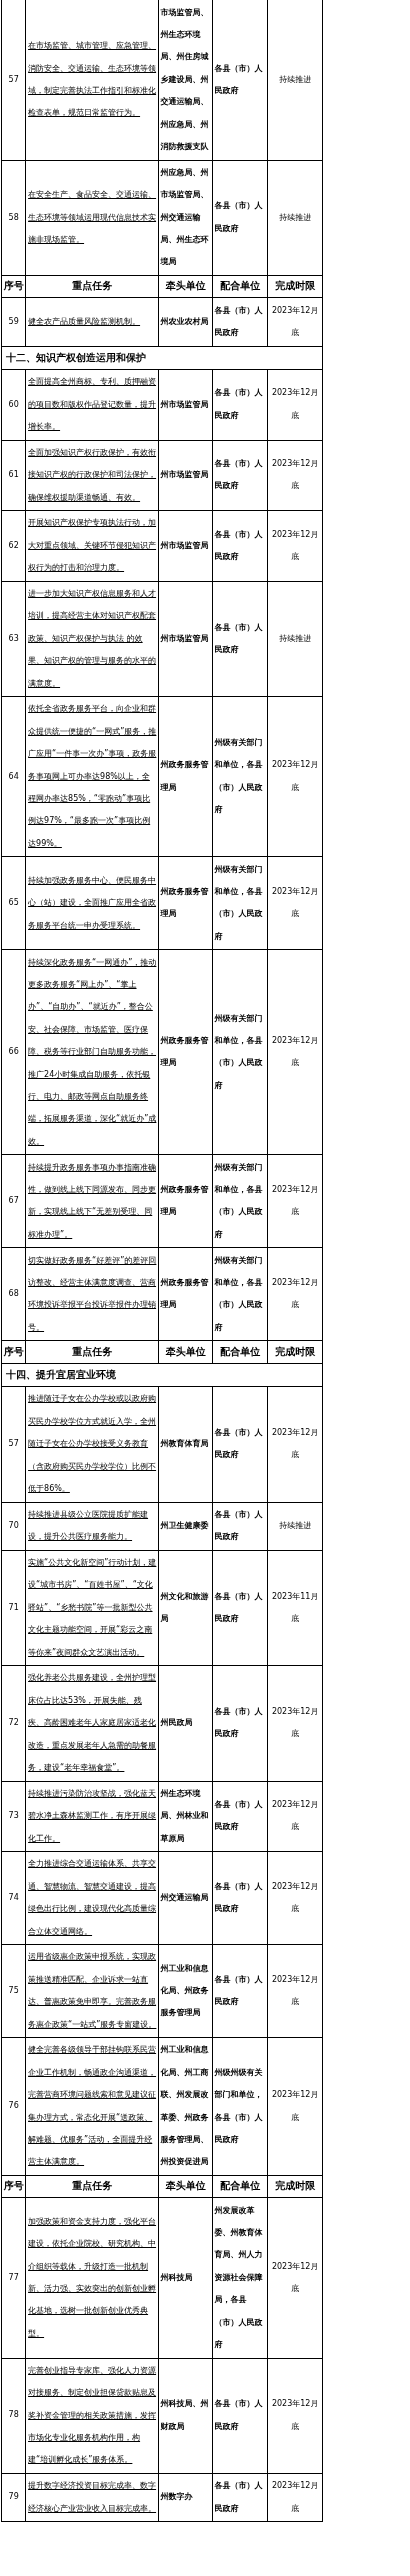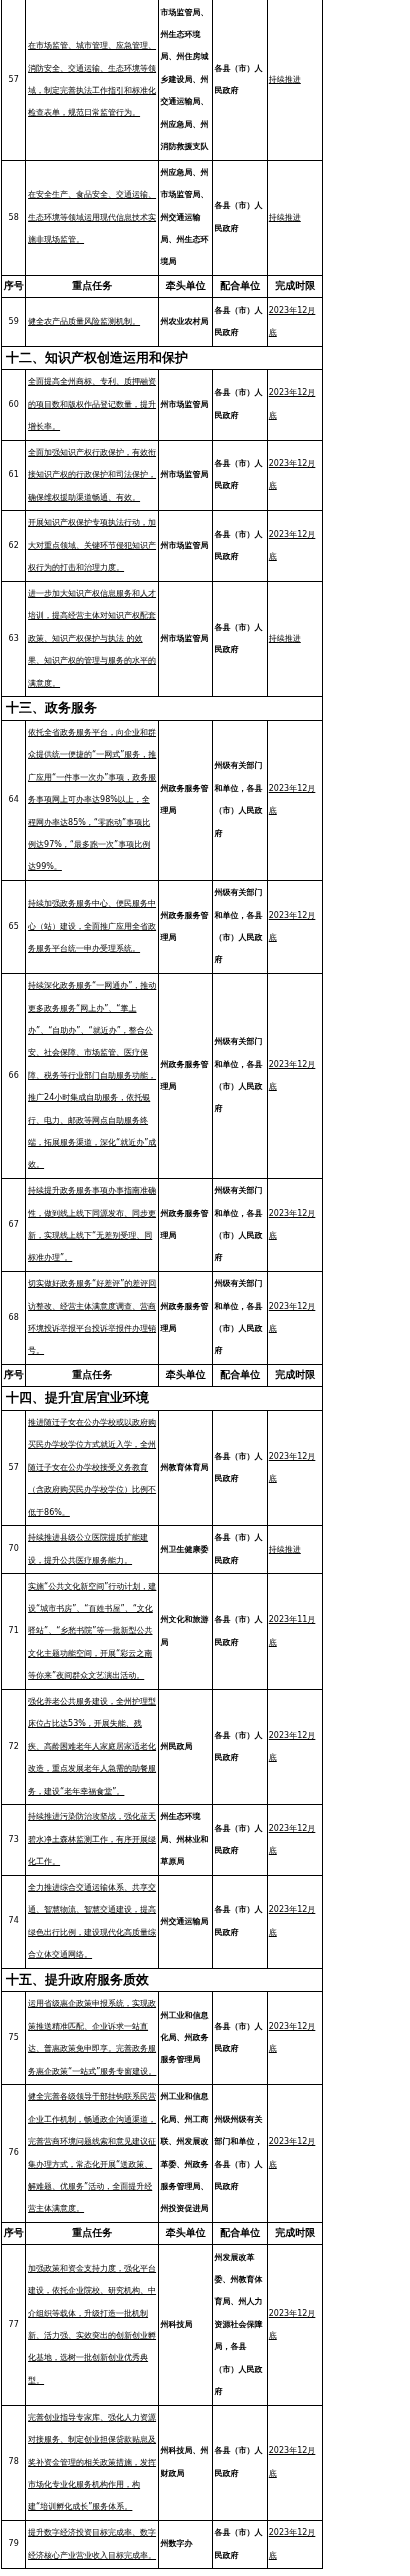--- a/index.html
+++ b/index.html
@@ -45,36 +45,35 @@
     padding: 1.2px 1.2px 1.2px 1.9px;
     text-decoration: underline;
   }
   td.lead, td.support {
     text-align: left;
     line-height: 22.4px;
     padding: 1.2px 0.6px 1.2px 1.2px;
     font-weight: bold;
   }
   td.deadline {
-    text-align: left;
+    text-align: center;
     line-height: 22.4px;
     padding: 1.2px 0.6px;
-    text-decoration: underline;
   }
   tr.header-row td {
     font-weight: bold;
     text-align: center;
     font-size: 10px;
     line-height: 12.5px;
     padding: 4.4px 1.2px;
   }
   tr.section-row td {
     font-weight: bold;
     text-align: left;
-    font-size: 13px;
+    font-size: 10px;
     line-height: 12.5px;
     padding: 5px 2.5px 5px 3.7px;
   }
 </style>
 </head>
 <body>
 
 <div class="page">
   <table class="doc-table">
     <colgroup id="cols">
@@ -137,23 +136,20 @@
           <td class="support">各县（市）人民政府</td>
           <td class="deadline">2023年12月底</td>
         </tr>
         <tr>
           <td class="no">63</td>
           <td class="task">进一步加大知识产权信息服务和人才培训，提高经营主体对知识产权配套政策、知识产权保护与执法 的效果、知识产权的管理与服务的水平的满意度。</td>
           <td class="lead">州市场监管局</td>
           <td class="support">各县（市）人民政府</td>
           <td class="deadline">持续推进</td>
         </tr>
-        <tr class="section-row">
-          <td colspan="5">十三、政务服务</td>
-        </tr>
         <tr>
           <td class="no">64</td>
           <td class="task">依托全省政务服务平台，向企业和群众提供统一便捷的“一网式”服务，推广应用“一件事一次办”事项，政务服务事项网上可办率达98%以上，全程网办率达85%，“零跑动”事项比例达97%，“最多跑一次”事项比例达99%。</td>
           <td class="lead">州政务服务管理局</td>
           <td class="support">州级有关部门和单位，各县（市）人民政府</td>
           <td class="deadline">2023年12月底</td>
         </tr>
         <tr>
           <td class="no">65</td>
           <td class="task">持续加强政务服务中心、便民服务中心（站）建设，全面推广应用全省政务服务平台统一申办受理系统。</td>
@@ -227,23 +223,20 @@
           <td class="support">各县（市）人民政府</td>
           <td class="deadline">2023年12月底</td>
         </tr>
         <tr>
           <td class="no">74</td>
           <td class="task">全力推进综合交通运输体系、共享交通、智慧物流、智慧交通建设，提高绿色出行比例，建设现代化高质量综合立体交通网络。</td>
           <td class="lead">州交通运输局</td>
           <td class="support">各县（市）人民政府</td>
           <td class="deadline">2023年12月底</td>
         </tr>
-        <tr class="section-row">
-          <td colspan="5">十五、提升政府服务质效</td>
-        </tr>
         <tr>
           <td class="no">75</td>
           <td class="task">运用省级惠企政策申报系统，实现政策推送精准匹配、企业诉求一站直达、普惠政策免申即享。完善政务服务惠企政策“一站式”服务专窗建设。</td>
           <td class="lead">州工业和信息化局、州政务服务管理局</td>
           <td class="support">各县（市）人民政府</td>
           <td class="deadline">2023年12月底</td>
         </tr>
         <tr>
           <td class="no">76</td>
           <td class="task">健全完善各级领导干部挂钩联系民营企业工作机制，畅通政企沟通渠道，完善营商环境问题线索和意见建议征集办理方式，常态化开展“送政策、解难题、优服务”活动，全面提升经营主体满意度。</td>

